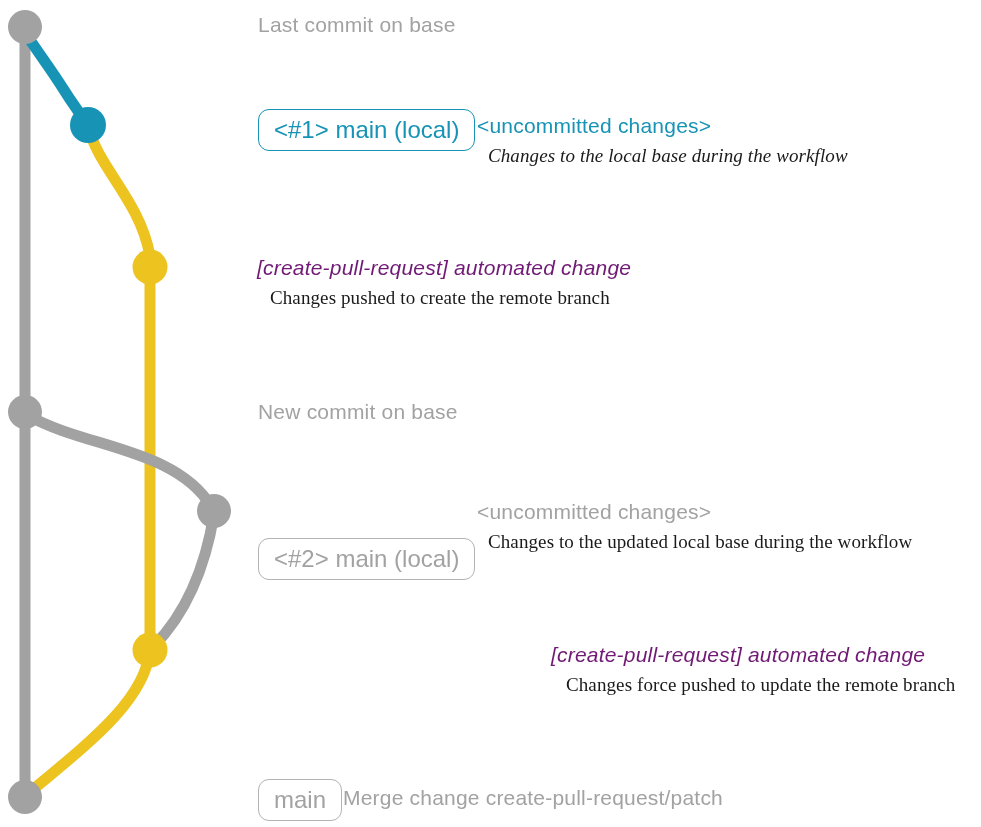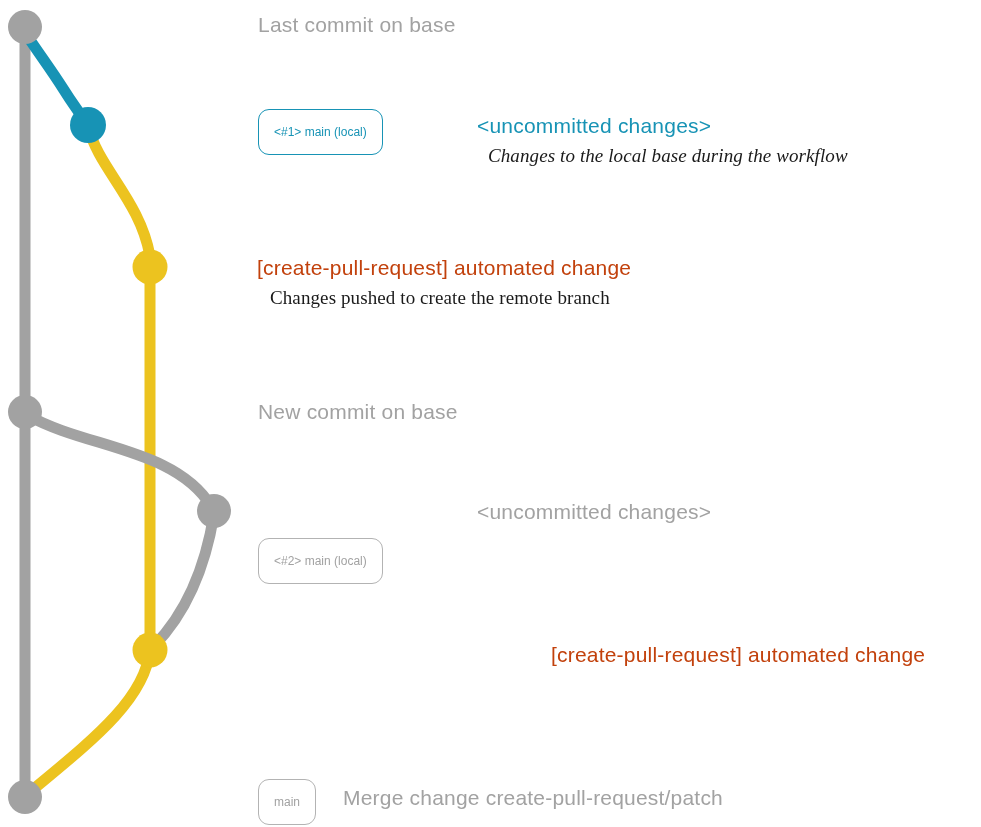--- a/index.html
+++ b/index.html
@@ -8,32 +8,32 @@
     width: 981px;
     height: 827px;
     background: #ffffff;
     overflow: hidden;
     font-family: "Liberation Sans", sans-serif;
   }
   .abs { position: absolute; white-space: nowrap; text-align: right; }
   .heading { font-size: 21px; letter-spacing: 0.2px; }
   .gray-text { color: #a2a2a2; }
   .blue-text { color: #1793b5; }
-  .yellow-text { color: #c2410c; }
+  .yellow-text { color: #701a75; font-style: italic; }
   .caption {
     font-family: "Liberation Serif", serif;
     font-size: 19px;
     color: #1a1a1a;
     letter-spacing: 0.1px;
   }
   .badge {
     display: inline-block;
-    font-size: 12px;
+    font-size: 24px;
     line-height: 1;
-    padding: 16px 15px;
+    padding: 8px 15px;
     border-radius: 11px;
     border: 1.5px solid;
     background: #ffffff;
   }
   .badge.blue { color: #1793b5; border-color: #1793b5; }
   .badge.gray { color: #a2a2a2; border-color: #b3b3b3; }
   .badge.yellow { color: #edbc16; border-color: #ecc31f; }
   svg.graph { position: absolute; left: 0; top: 0; }
   svg.graph path { fill: none; stroke-width: 11; stroke-linecap: round; }
 </style>
@@ -69,19 +69,21 @@
   <div class="abs heading blue-text" style="left:477px; top:114px;">&lt;uncommitted changes&gt;</div>
   <div class="abs caption" style="left:488px; top:145px;font-style:italic;">Changes to the local base during the workflow</div>
 
   <div class="abs heading yellow-text" style="left:257px; top:256px;">[create-pull-request] automated change</div>
   <div class="abs caption" style="left:270px; top:287px;">Changes pushed to create the remote branch</div>
 
   <div class="abs heading gray-text" style="left:258px; top:400px;">New commit on base</div>
 
   <div class="abs badge gray" style="left:258px; top:494px;margin-top:44px;">&lt;#2&gt; main (local)</div>
   <div class="abs heading gray-text" style="left:477px; top:500px;">&lt;uncommitted changes&gt;</div>
+  <div class="abs caption" style="left:488px; top:531px;">Changes to the updated local base during the workflow</div>
 
   <div class="abs heading yellow-text" style="left:551px; top:643px;">[create-pull-request] automated change</div>
+  <div class="abs caption" style="left:566px; top:674px;">Changes force pushed to update the remote branch</div>
 
   <div class="abs badge gray" style="left:258px; top:779px;">main</div>
   <div class="abs heading gray-text" style="left:343px; top:786px;">Merge change create-pull-request/patch</div>
 
 </div>
 
 </body></html>

